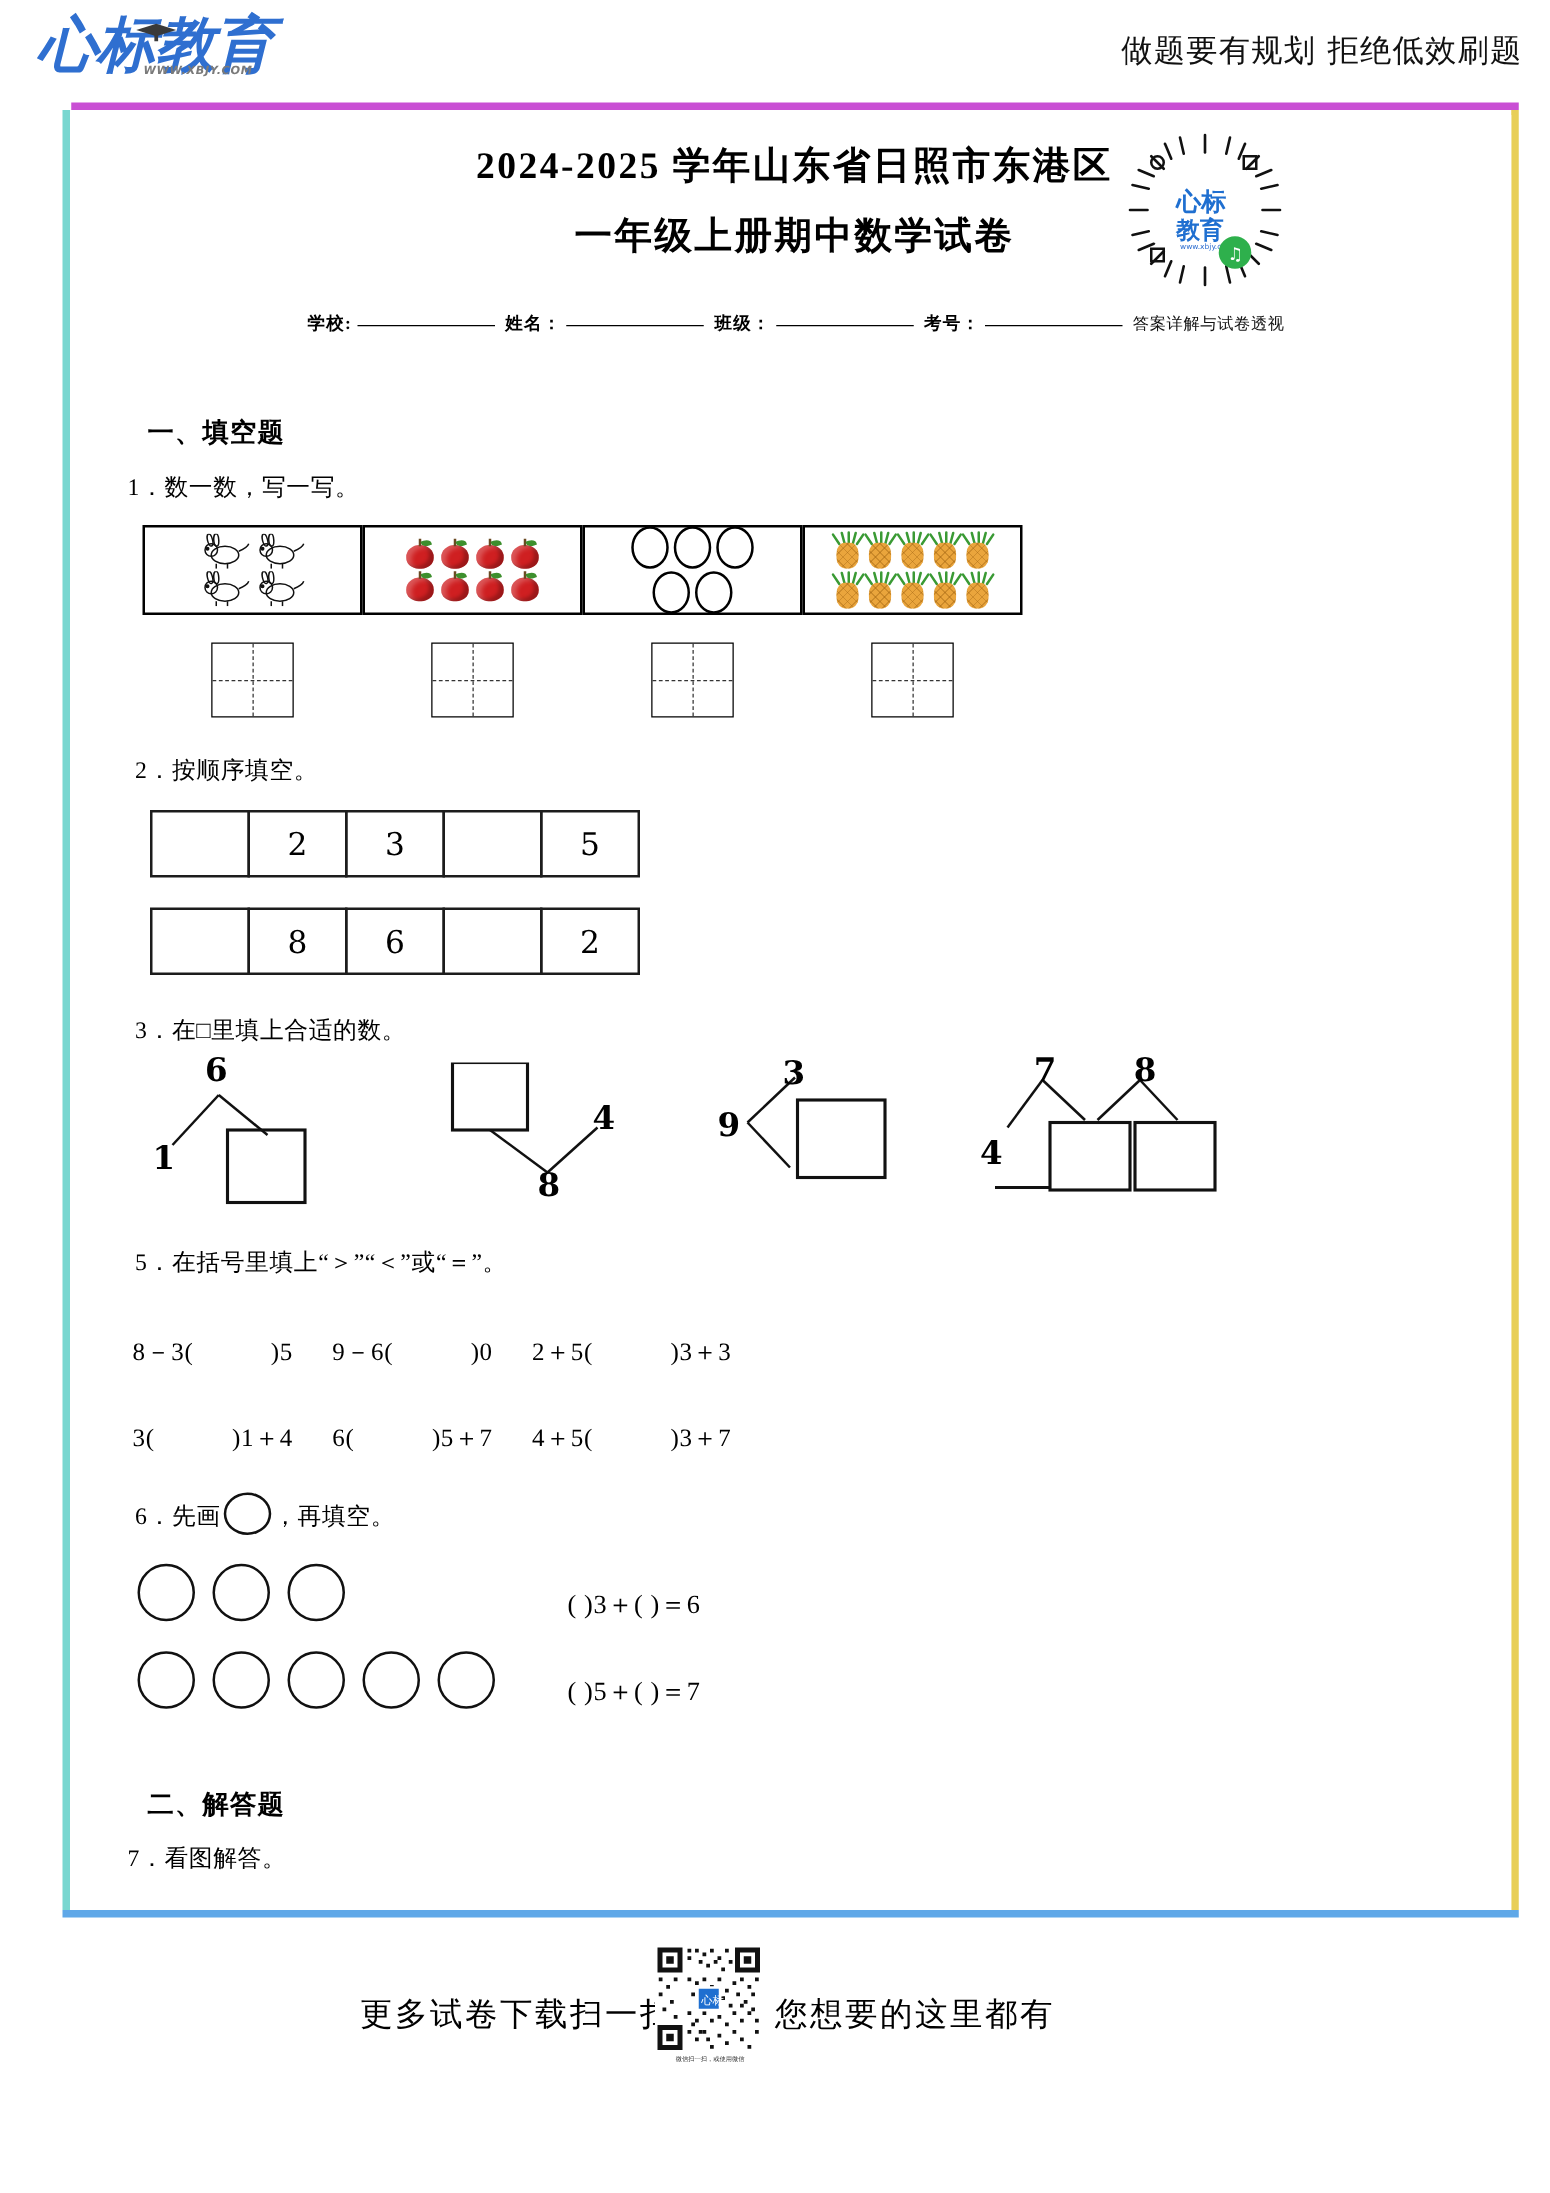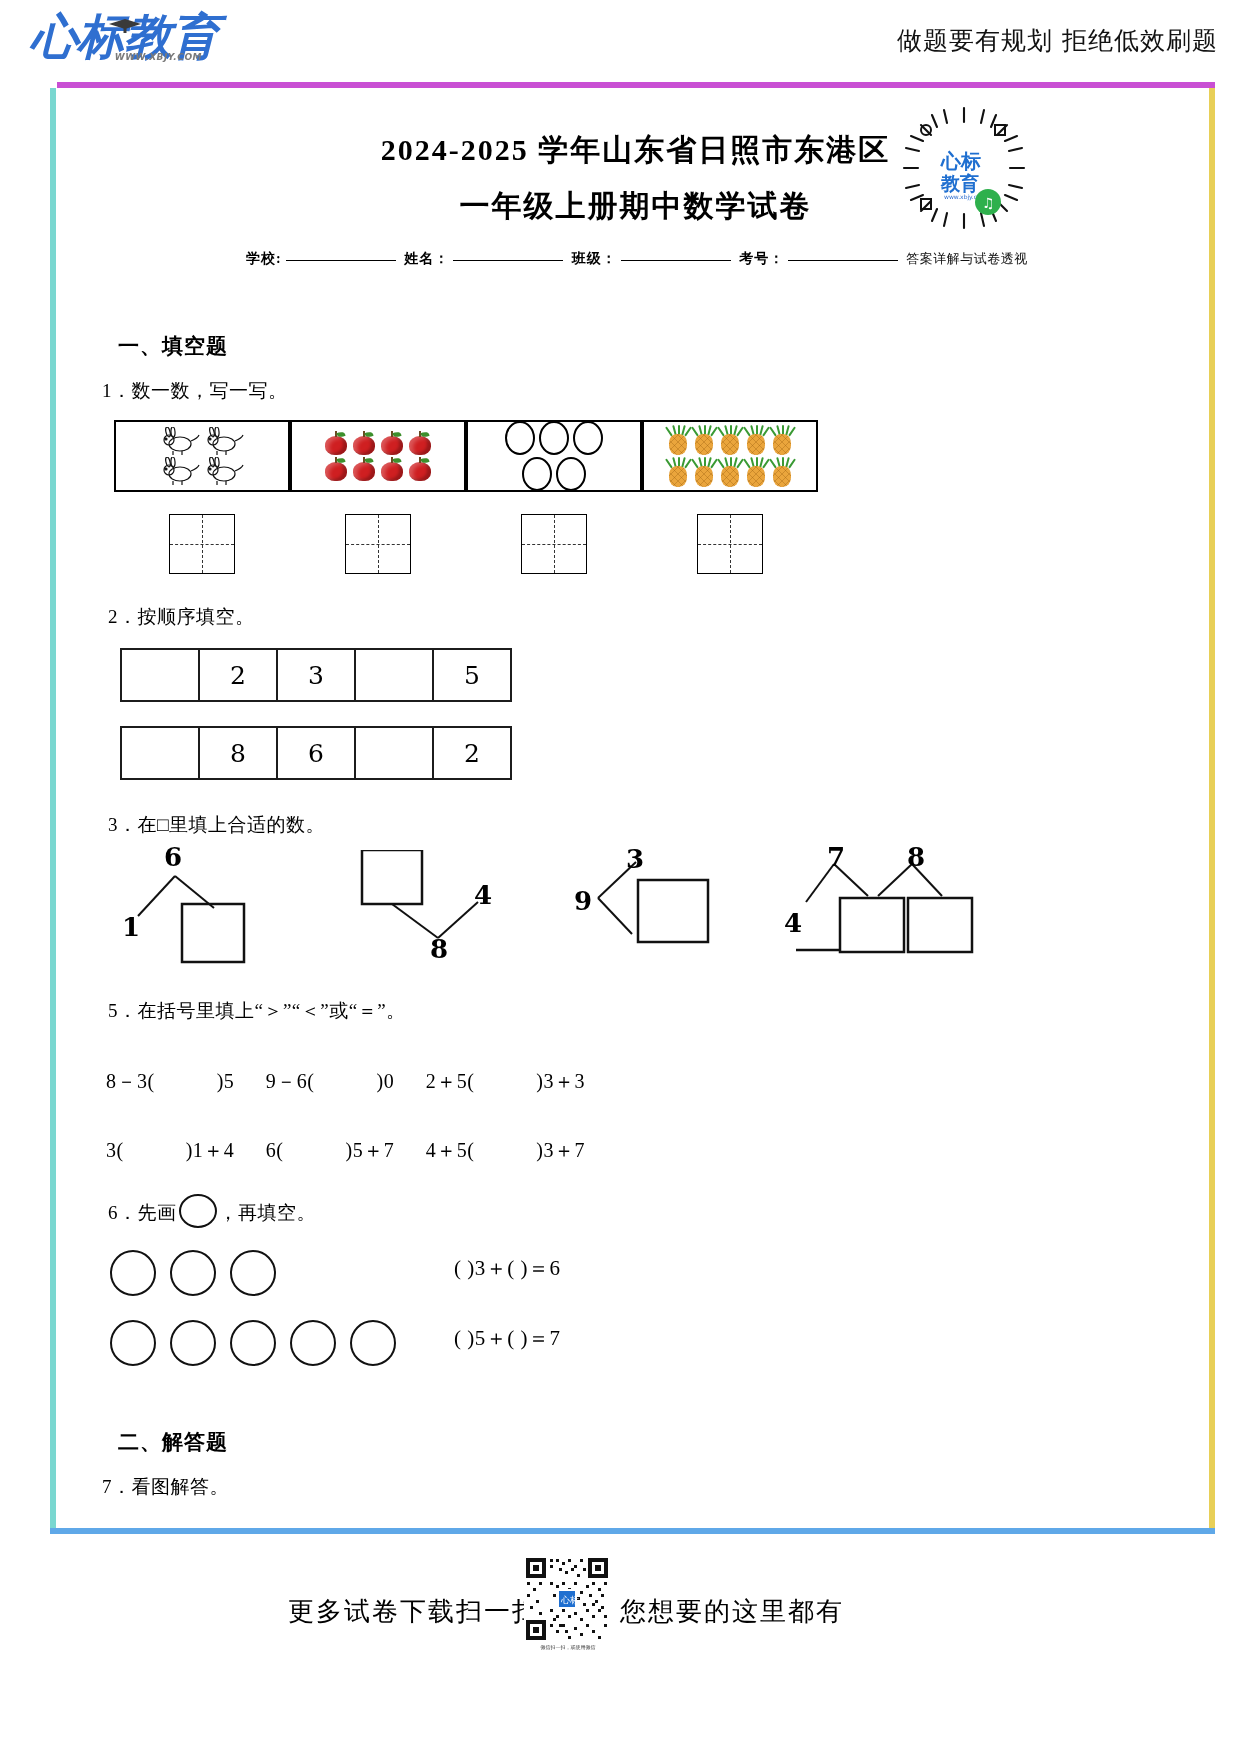--- a/index.html
+++ b/index.html
@@ -46,21 +46,21 @@
   }
 
   
   #frame-top    { position:absolute; left:57px; top:82px;  width:1158px; height:6px;  background:#c94fd4; }
   #frame-left   { position:absolute; left:50px; top:88px;  width:6px;  height:1440px; background:#79d7d0; }
   #frame-right  { position:absolute; left:1209px; top:88px; width:6px; height:1440px; background:#e8cf57; }
   #frame-bottom { position:absolute; left:50px; top:1528px; width:1165px; height:6px; background:#5fa8e8; }
   #page-body    { position:absolute; left:62px; top:92px; width:1147px; height:1436px; background:#fff; }
 
   
-  #title-area { position:absolute; left:0; top:30px; width:1147px; text-align:center; }
+  #title-area { position:absolute; left:0; top:13px; width:1147px; text-align:center; }
   .doc-title {
     font-family:"Liberation Serif", serif;
     font-weight:bold; font-size:30px;
     letter-spacing:2px;
     line-height:56px;
   }
 
   
   #qr-badge { position:absolute; left:840px; top:14px; width:124px; height:124px; }
   #qr-caption {
@@ -158,21 +158,21 @@
   .bnum { position:absolute; font-family:"DejaVu Serif", serif; font-size:26px; font-weight:600; }
 
   
   .cmp-row { font-size:20px; letter-spacing:.5px; margin:14px 0 0 4px; font-family:"Liberation Serif", serif; }
   .cmp-row span.gap { display:inline-block; width:62px; }
   .cmp-item { display:inline-block; margin-right:26px; white-space:nowrap;margin-top:28px; }
 
   
   .circ-row { display:flex; gap:14px; margin:10px 0 0 8px; }
   .bigcirc { width:46px; height:46px; border:2.5px solid #111; border-radius:50%; }
-  .q6-line { display:flex; align-items:center; }
+  .q6-line { display:flex; align-items:flex-end; }
   .q6-eq { font-size:21px; margin-left:78px; white-space:nowrap; letter-spacing:.5px; }
   .q6-inline-circ {
     display:inline-block; width:38px; height:34px;
     border:2.5px solid #111; border-radius:50%; vertical-align:-9px; margin:0 2px;
   }
 
   
   #footer { position:absolute; left:0; top:1556px; width:1240px; height:100px; }
   #footer-text-l {
     position:absolute; left:288px; top:38px;

